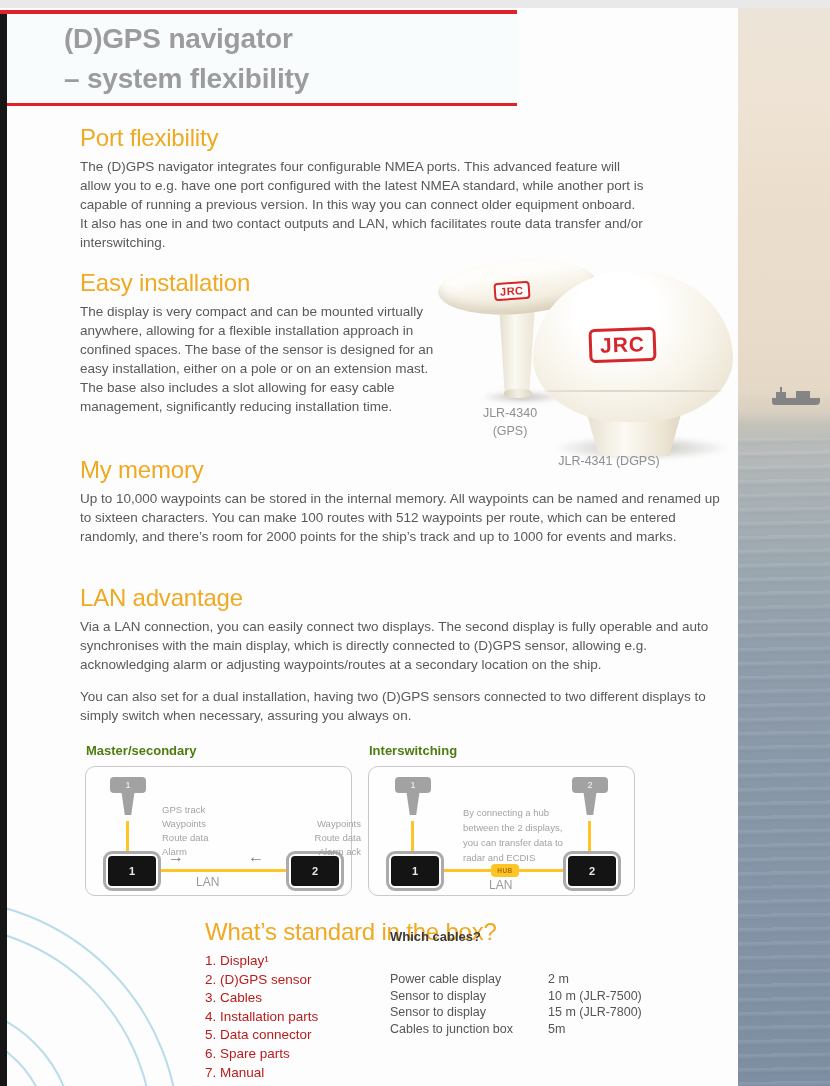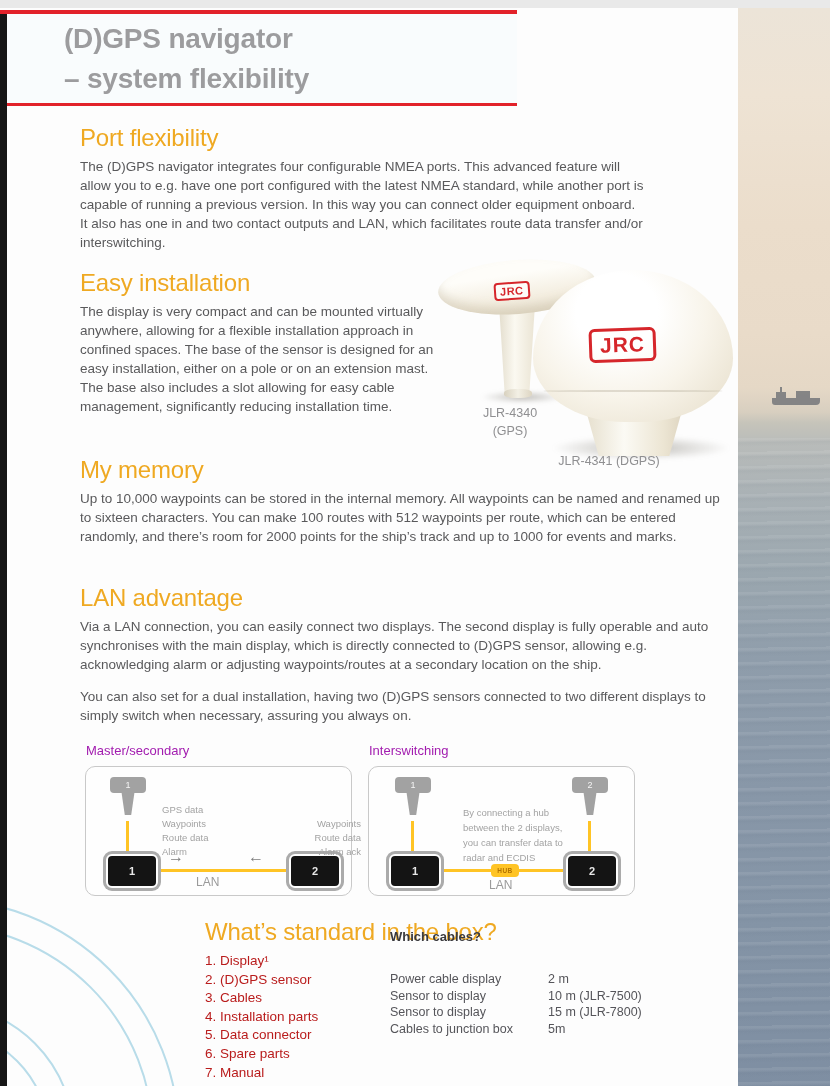--- a/index.html
+++ b/index.html
@@ -68,21 +68,21 @@
     clip-path:polygon(2% 0, 98% 0, 86% 100%, 14% 100%);
     background:linear-gradient(90deg, #e6dfcd, #fbfaf4 40%, #ece5d3 80%, #ded5c1); }
   .jrc-logo-lg { position:absolute; left:62px; top:58px; padding:1px 8px; border:3px solid #D6262B; border-radius:6px;
     color:#D6262B; font-weight:bold; font-size:21px; line-height:26px; letter-spacing:1px; transform:rotate(-2deg); }
   .prod-label { position:absolute; font-size:12.5px; color:#8f8f91; text-align:center; }
   #lbl-4340a { left:455px; top:398px; width:110px; }
   #lbl-4340b { left:455px; top:416px; width:110px; }
   #lbl-4341  { left:548px; top:446px; width:122px; }
 
   
-  .diag-title { position:absolute; font-size:13px; font-weight:normal; color:#a21caf; }
+  .diag-title { position:absolute; font-size:13px; font-weight:bold; color:#4d7c0f; }
   #t-master { left:86px; top:735px; }  #t-inter { left:369px; top:735px; }
   .diag { position:absolute; top:758px; width:267px; height:130px; background:#fefefe;
     border:1.5px solid #c9c9c9; border-radius:10px; }
   #d-master { left:85px; }  #d-inter { left:368px; }
   .ant { position:absolute; width:36px; }
   .ant-cap { height:16px; border-radius:4px; background:#a2a2a2; color:#f5f5f5; font-size:9px;
     display:flex; align-items:center; justify-content:center; }
   .ant-stem { margin:0 auto; width:20px; height:22px; clip-path:polygon(18% 0, 82% 0, 66% 100%, 34% 100%); background:#a2a2a2; }
   .vline { position:absolute; width:3px; background:#FFC425; }
   .hline { position:absolute; height:3px; background:#FFC425; }
@@ -176,21 +176,21 @@
     <div class="vline" style="left:40px; top:54px; height:32px;"></div>
     <div class="disp" style="left:17px; top:84px;">
       <div class="disp-screen">1</div>
     </div>
     <div class="hline" style="left:75px; top:102px; width:125px;"></div>
     <div class="lan-label" style="left:110px; top:108px;">LAN</div>
     <div class="disp" style="left:200px; top:84px;">
       <div class="disp-screen">2</div>
     </div>
     <div class="flow" style="left:76px; top:36px;">
-      <span>GPS data</span>
+      <span>GPS track</span>
       <span>Waypoints</span>
       <span>Route data</span>
       <span>Alarm</span>
     </div>
     <div class="flow-arrow" style="left:82px; top:84px;">→</div>
     <div class="flow" style="left:170px; top:50px; width:105px; text-align:right;">
       <span>Waypoints</span>
       <span>Route data</span>
       <span>Alarm ack</span>
     </div>

